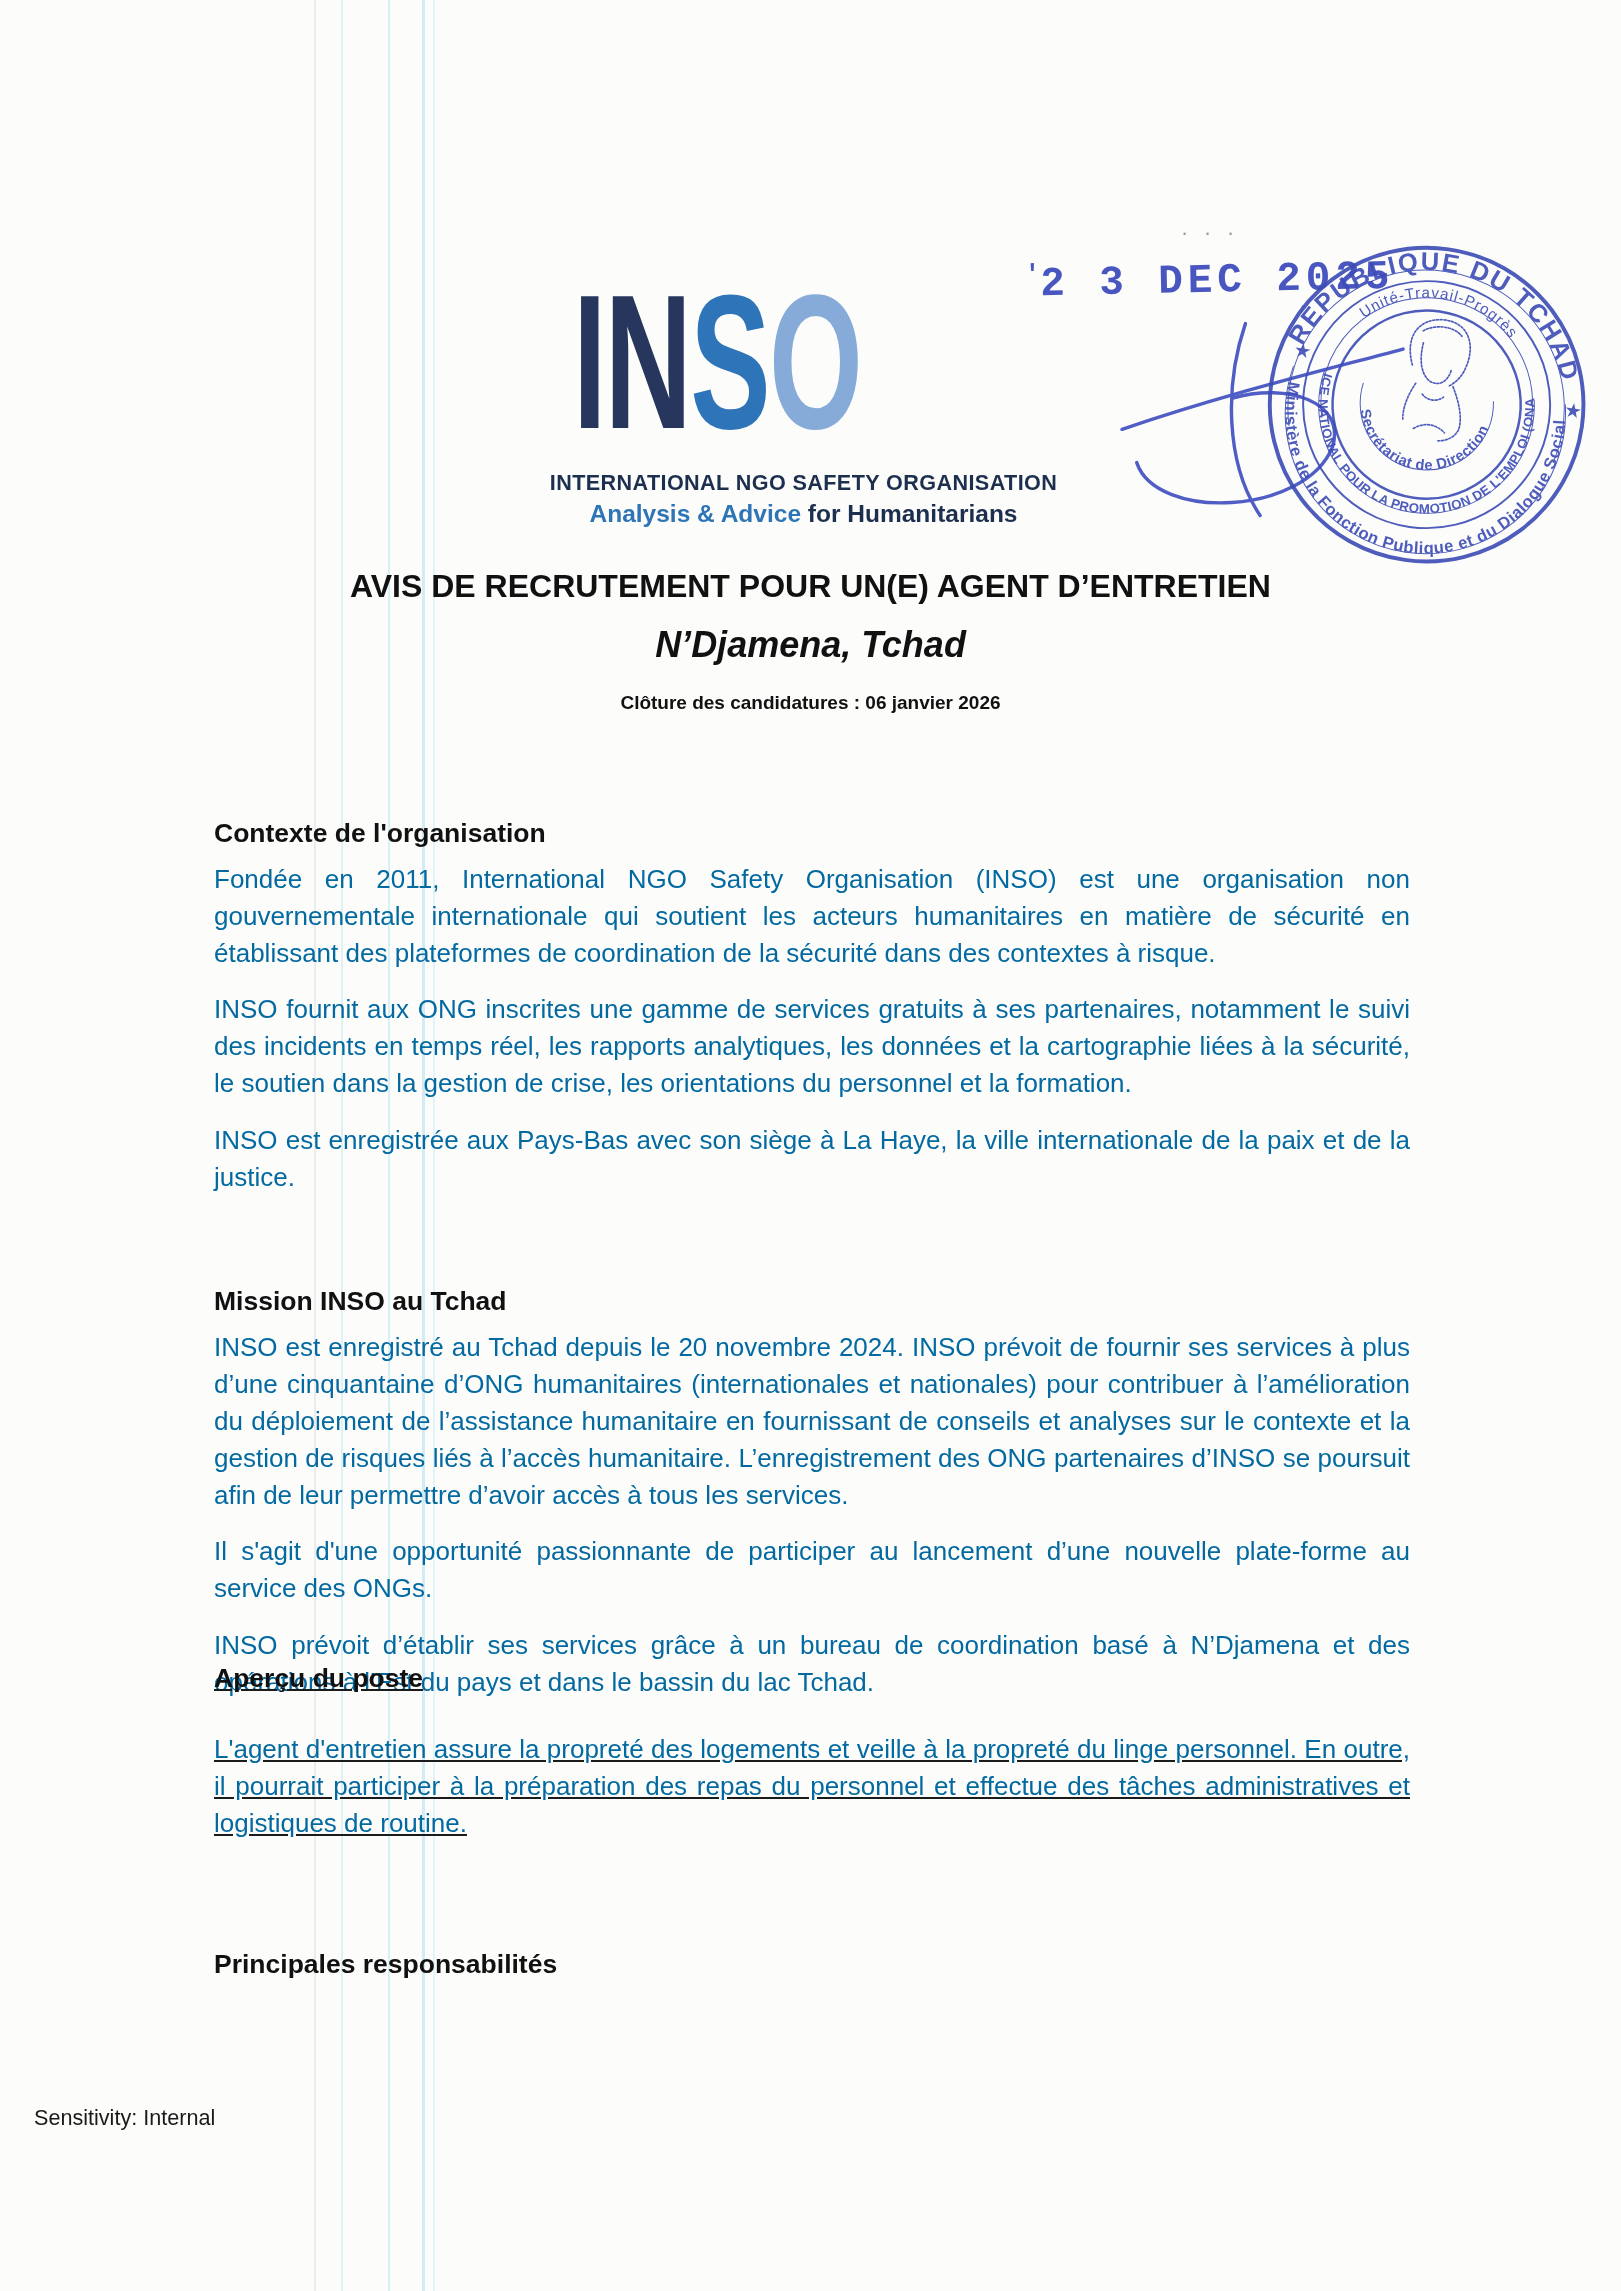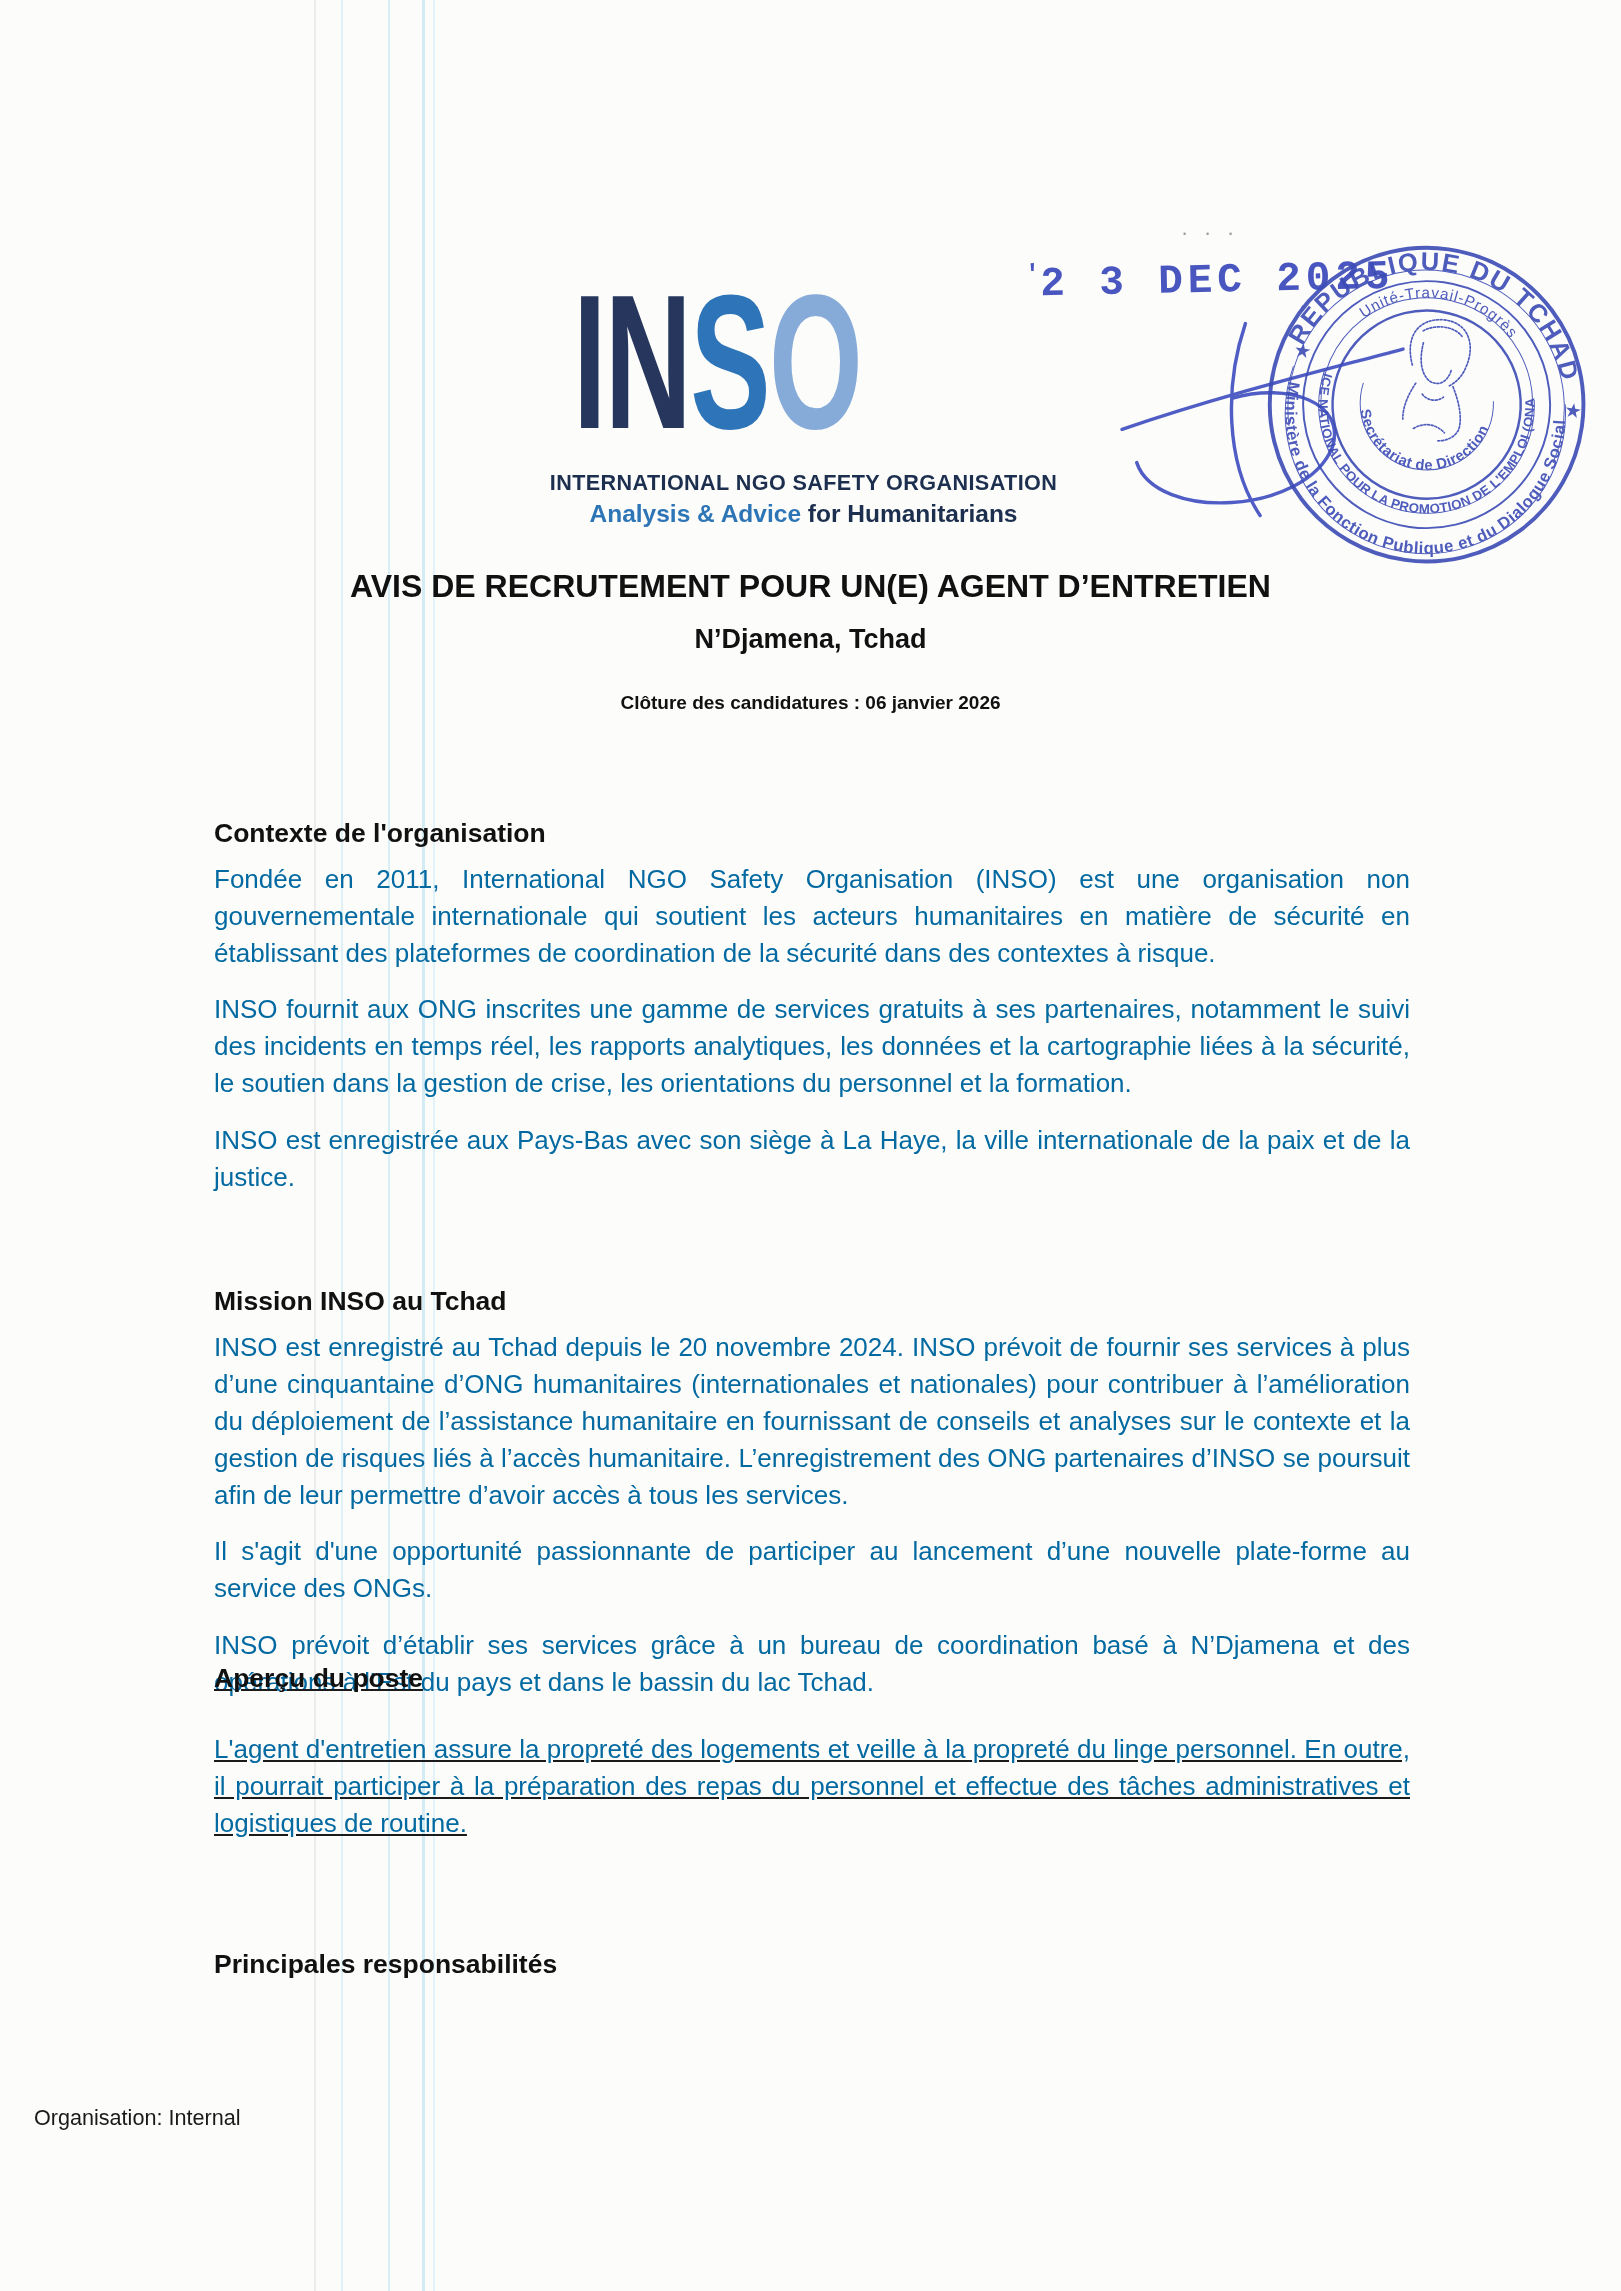--- a/index.html
+++ b/index.html
@@ -50,21 +50,21 @@
     font-weight:bold;font-size:41px;letter-spacing:4.9px;
     transform:rotate(-1.2deg);white-space:nowrap;opacity:.92;
   }
   .date-tick{font-size:25.5px;vertical-align:13.7px;letter-spacing:0;}
   .sig-svg{position:absolute;left:1078px;top:294px;opacity:.9;}
   .stamp-svg{position:absolute;left:1258px;top:238px;opacity:.9;}
 
   
   .title-line{position:absolute;left:0;width:1621px;text-align:center;font-weight:bold;color:#111;}
   .title1{top:568px;font-size:32px;}
-  .title2{top:624px;font-size:27px;}
+  .title2{top:624px;font-size:36px;font-style:italic;}
   .closing{top:692px;font-size:19px;}
 
   
   .sec{position:absolute;left:214px;width:1196px;}
   .sec0{top:818px;}
   .sec1{top:1286px;}
   .sec2{top:1663px;text-decoration:underline;}
   .sec3{top:1949px;}
   .h{font-size:26.5px;font-weight:bold;margin:0 0 11.8px 0;color:#111;}
   .p{font-size:26px;line-height:37px;text-align:justify;margin:0 0 19.6px 0;color:#0369a1;}
@@ -161,16 +161,16 @@
 
   <div class="sec sec2">
     <h2 class="h">Aperçu du poste</h2>
     <p class="p mt-lg">L'agent d'entretien assure la propreté des logements et veille à la propreté du linge personnel. En outre,  il pourrait participer à  la  préparation  des  repas  du  personnel  et  effectue  des  tâches administratives et logistiques de routine.</p>
   </div>
 
   <div class="sec sec3">
     <h2 class="h">Principales responsabilités</h2>
   </div>
 
-  <div class="footer-note">Organisation: Internal</div>
+  <div class="footer-note">Sensitivity: Internal</div>
 
 </div>
 
 
 </body></html>

